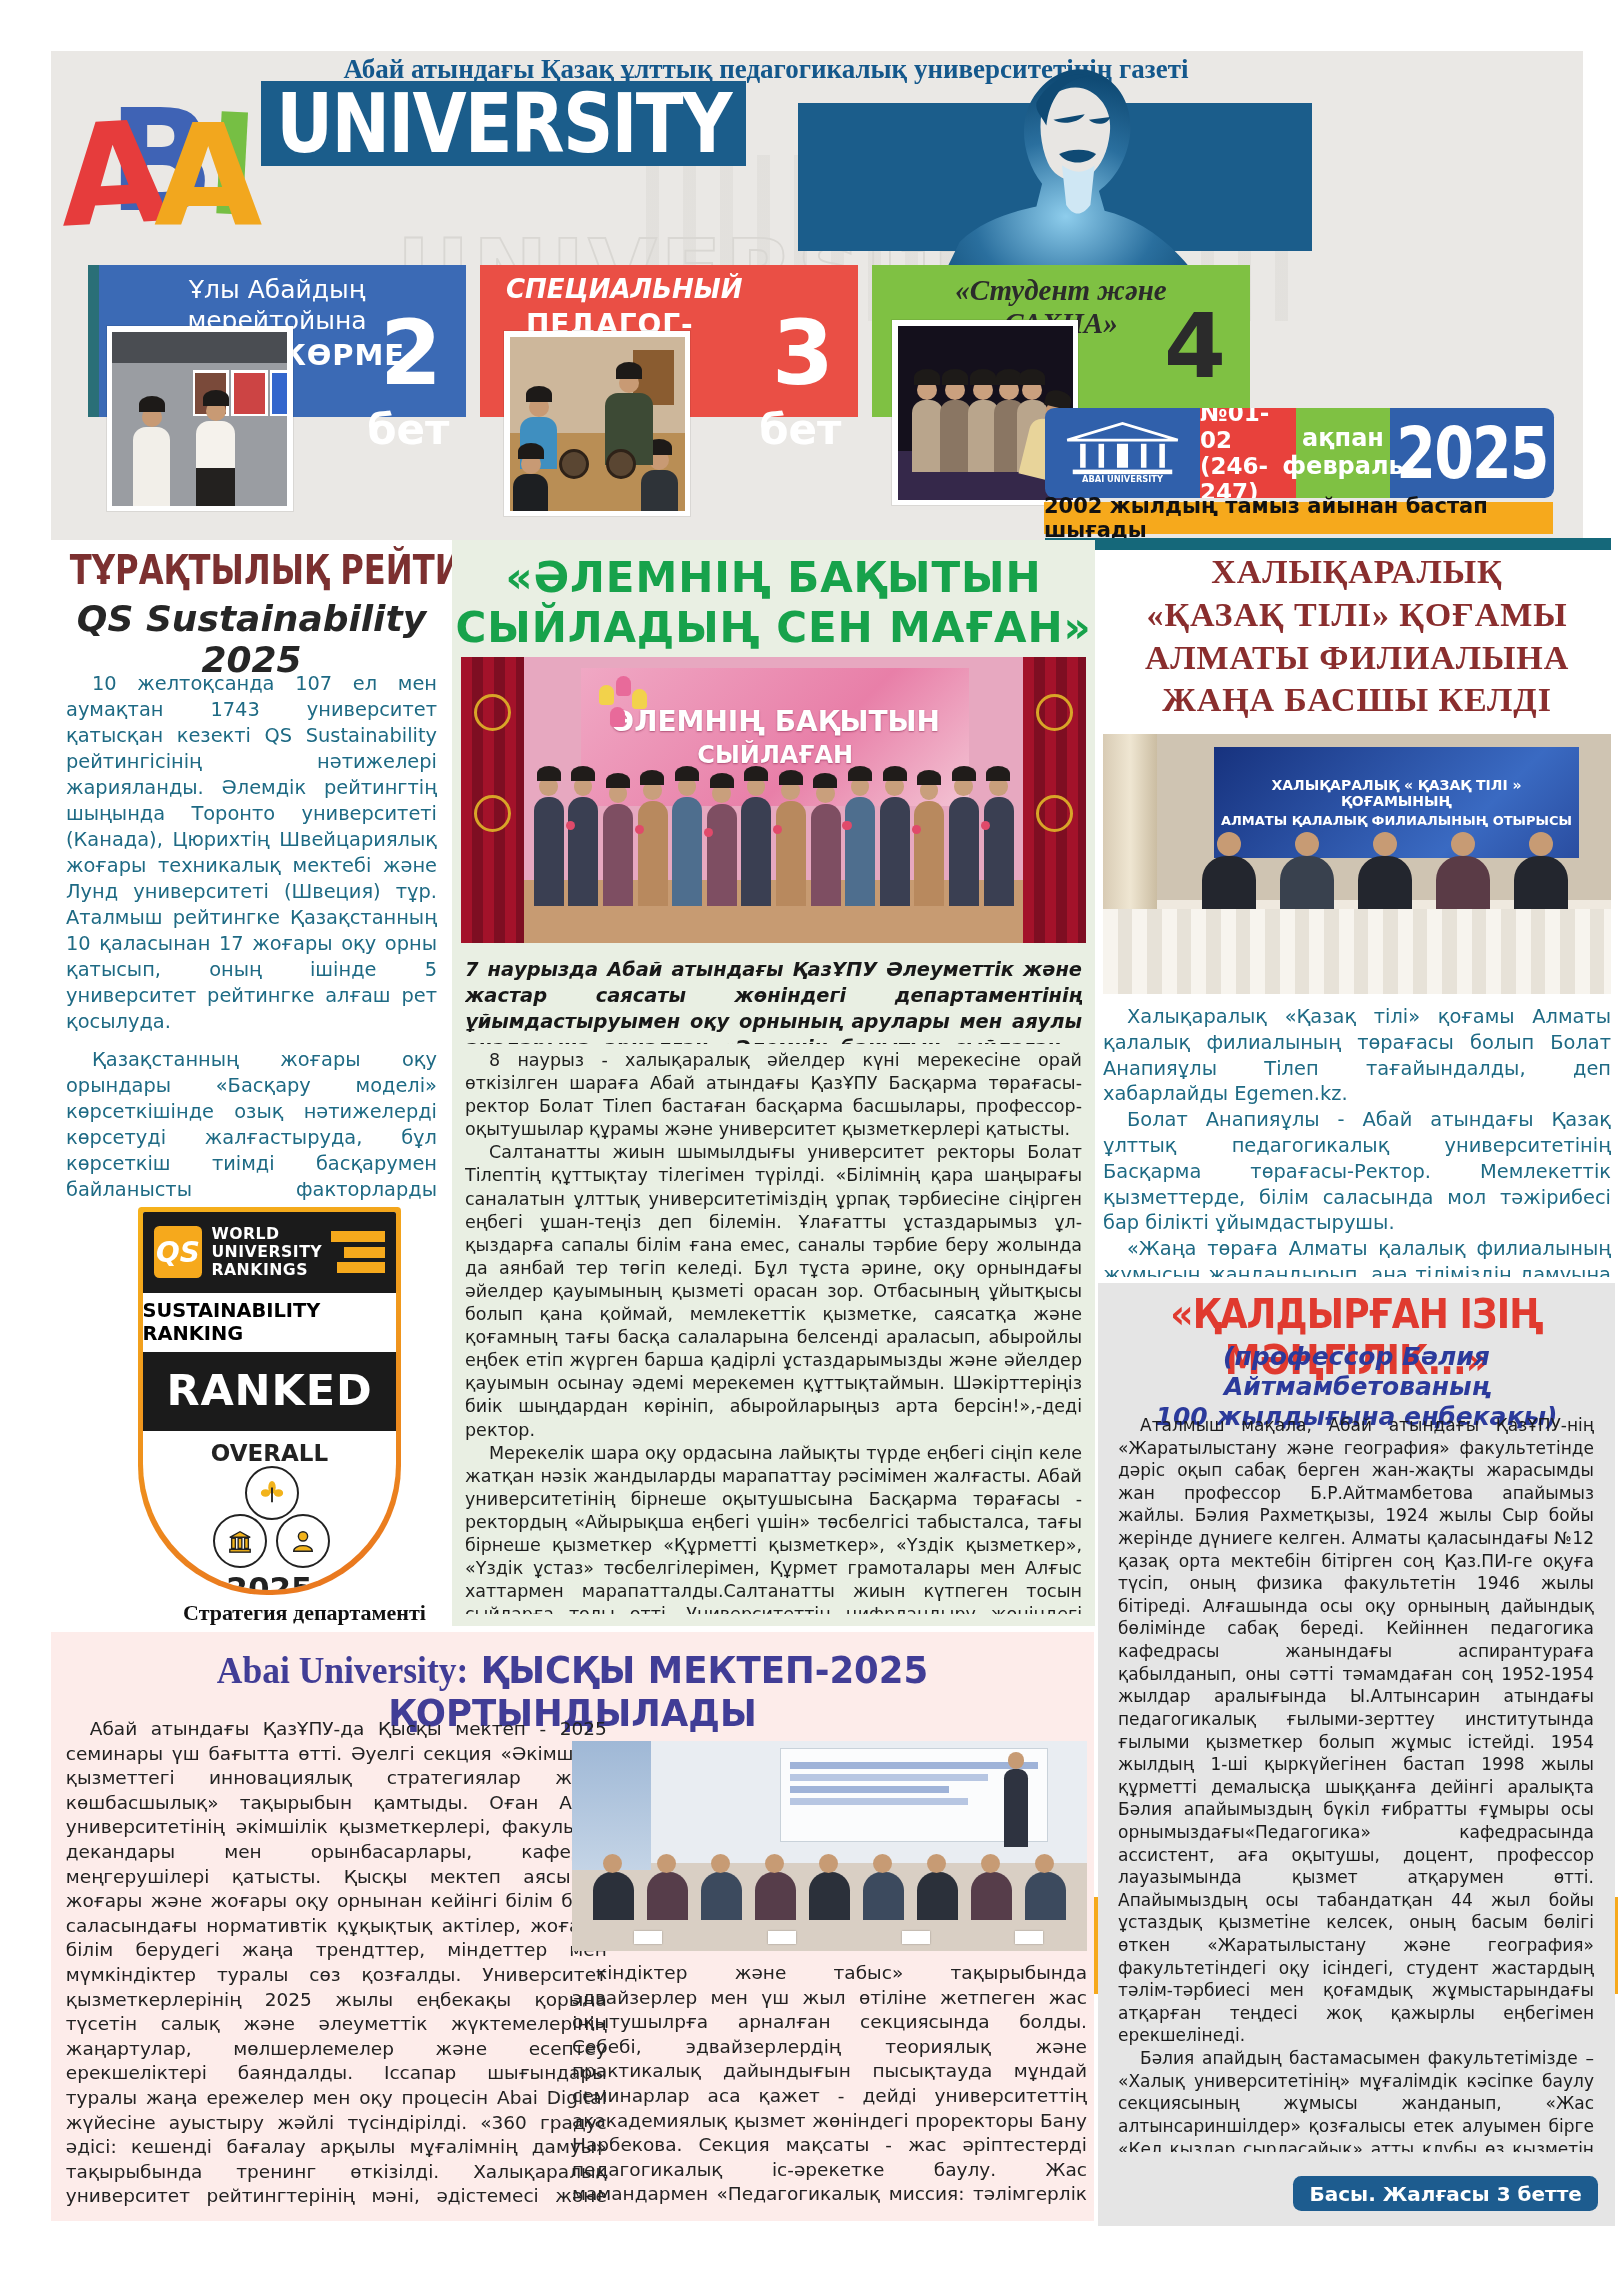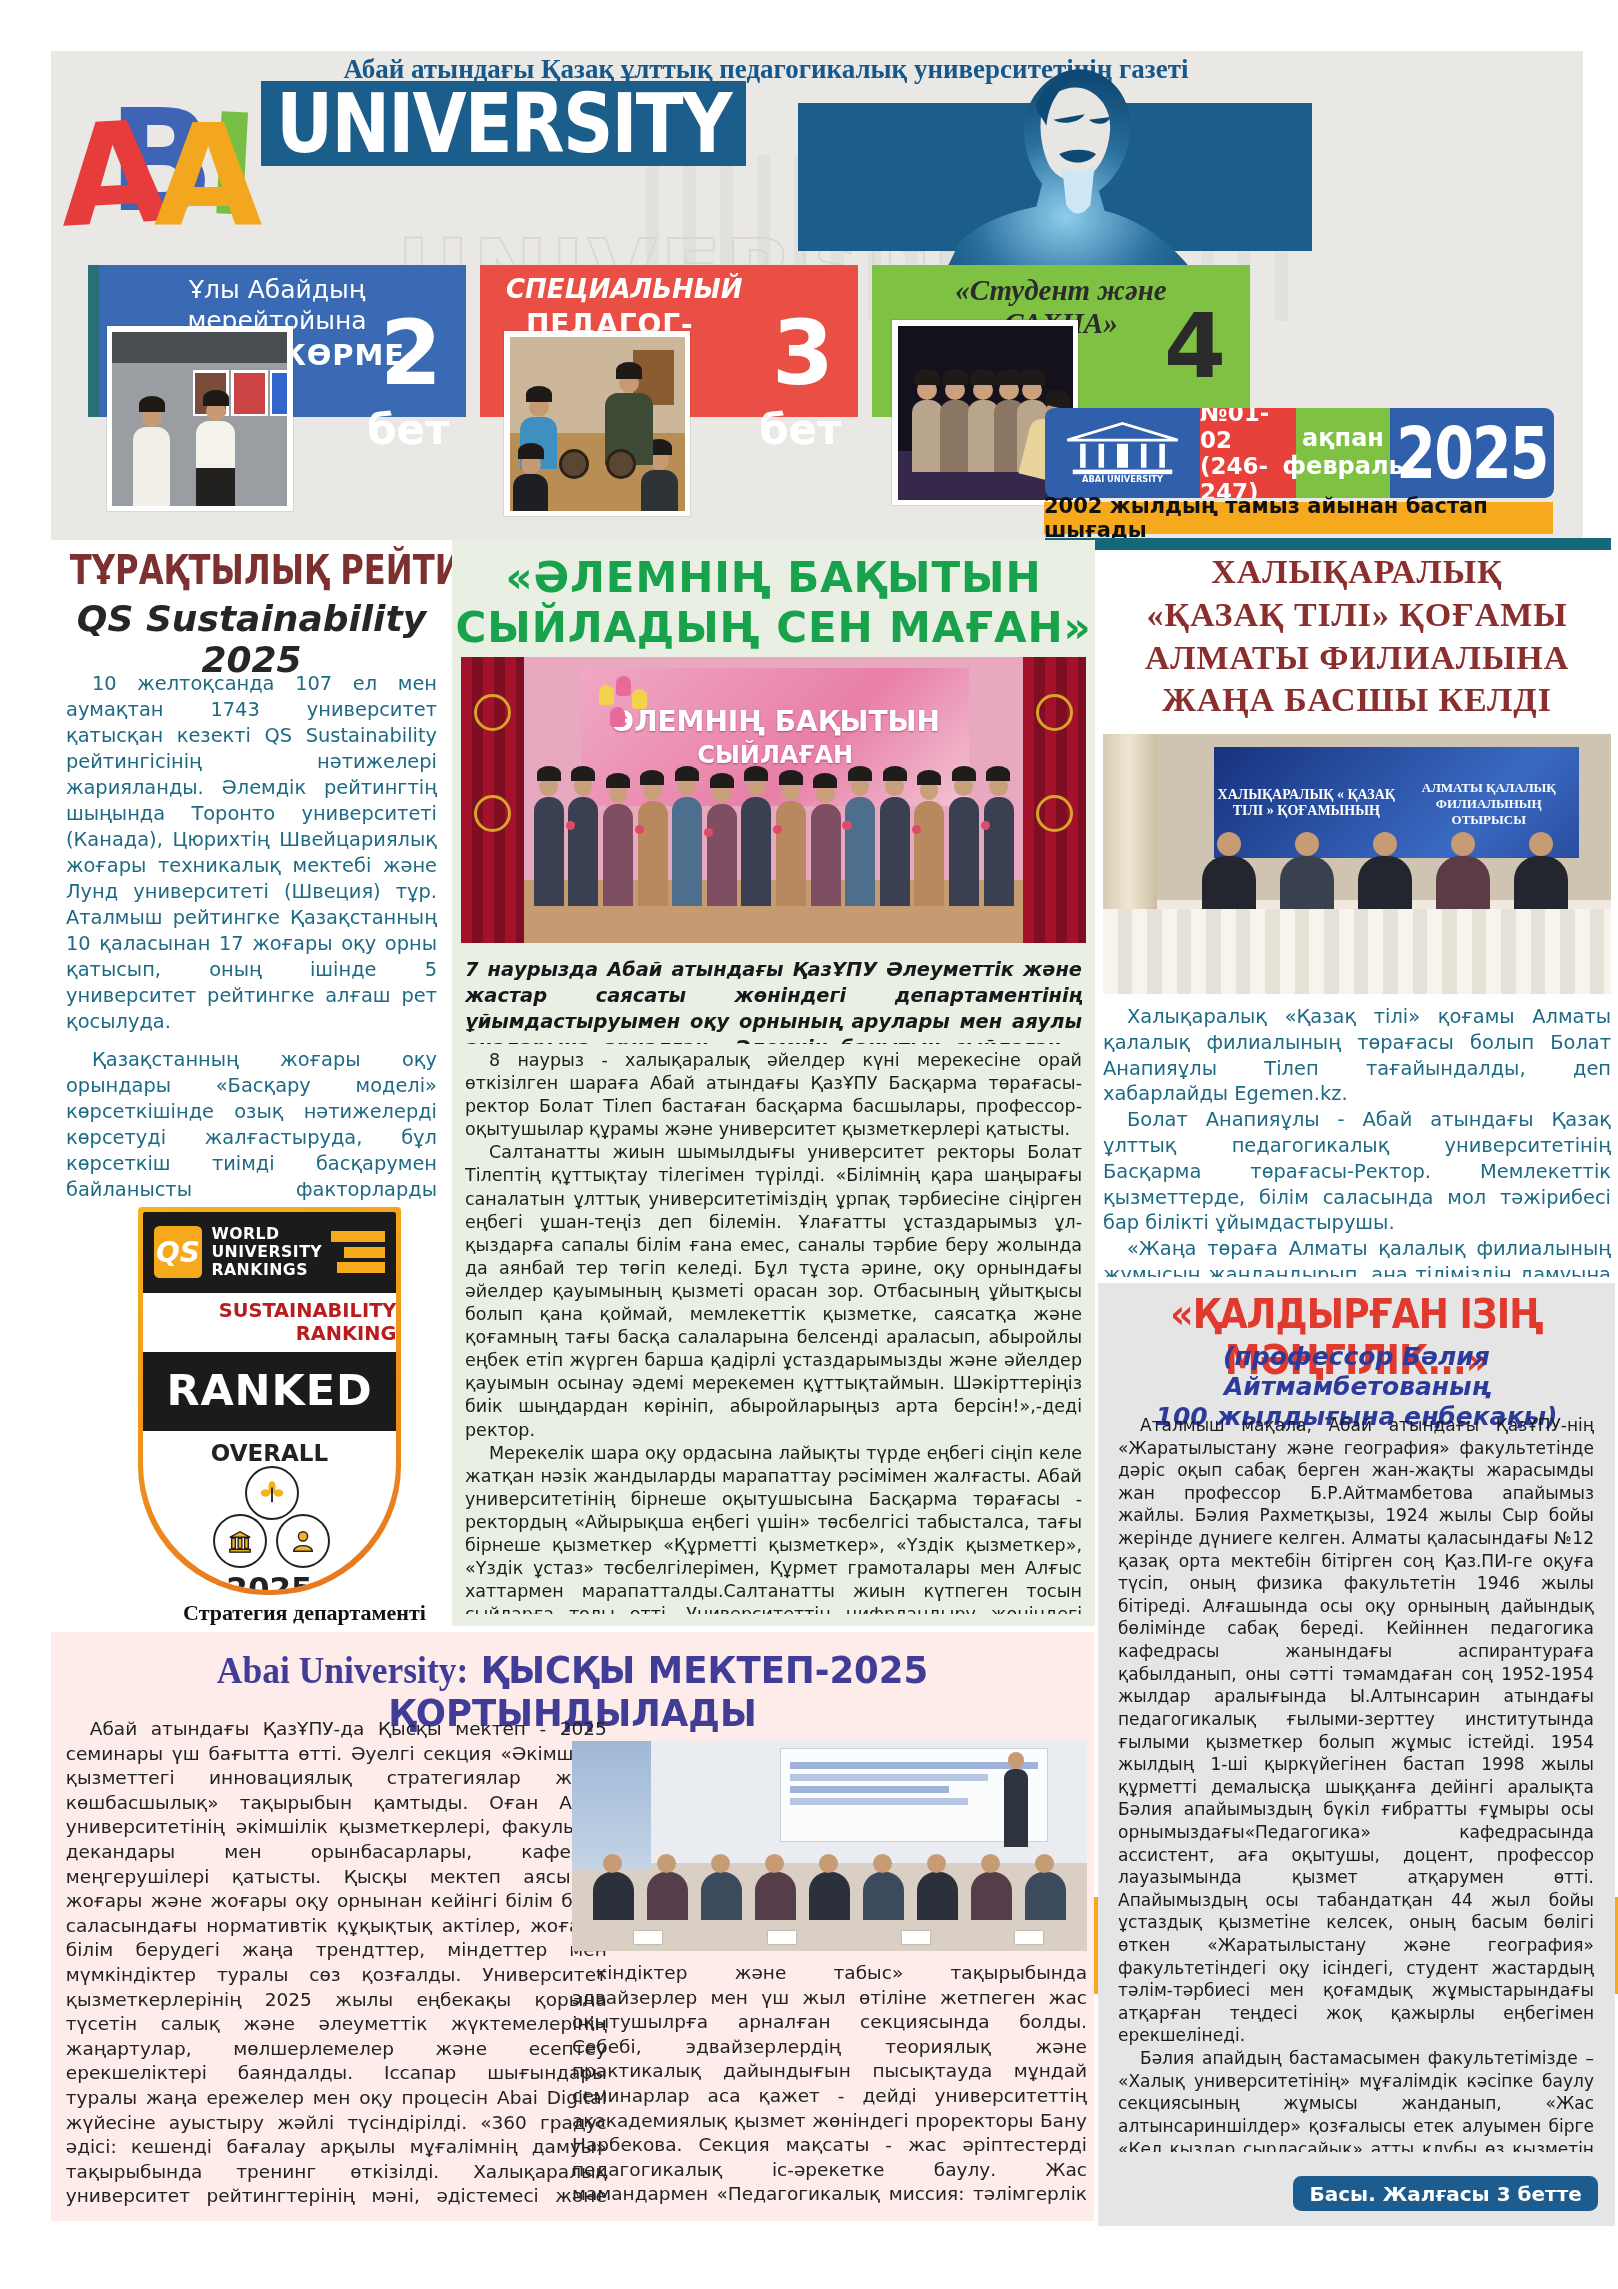--- a/index.html
+++ b/index.html
@@ -106,21 +106,21 @@
   
   .qs{left:138px;top:1207px;width:263px;height:388px;background:linear-gradient(160deg,#f6b21b,#e8731f);
       padding:4.6px;border-radius:3.7px 3.7px 129px 129px;box-sizing:border-box;}
   .qs-in{width:100%;height:100%;background:#fff;border-radius:1.8px 1.8px 126px 126px;overflow:hidden;}
   .qs-top{background:#1b1b1b;height:81px;display:flex;align-items:center;padding:0 11px;gap:9.2px;}
   .qs-logo{width:52px;height:52px;background:#f6a91c;border-radius:5.5px;display:flex;align-items:center;
            justify-content:center;color:#fff;font-weight:800;font-size:28px;font-style:italic;}
   .qs-brand{color:#fff;font-weight:800;font-size:15.7px;line-height:1.15;letter-spacing:0.5px;}
   .qs-bars{margin-left:auto;display:flex;flex-direction:column;gap:4.6px;align-items:flex-end;}
   .qs-bars i{display:block;height:11px;background:#f6a91c;}
-  .qs-band{background:#fff;text-align:right;font-weight:800;font-size:19.4px;color:#b91c1c;padding:6.5px 0;}
+  .qs-band{background:#fff;text-align:left;font-weight:800;font-size:19.4px;color:#000000;padding:6.5px 0;}
   .qs-ranked{background:#1b1b1b;color:#fff;text-align:center;font-weight:800;font-size:43px;
              letter-spacing:0.9px;padding:13px 0 16.6px;}
   .qs-overall{text-align:center;font-weight:800;font-size:23px;color:#222;margin-top:9.2px;}
   .qs-icons{position:relative;height:102px;}
   .qs-ic{position:absolute;width:50px;height:50px;border:2.8px solid #222;border-radius:50%;
          display:flex;align-items:center;justify-content:center;background:#fff;}
   .qs-i1{left:102px;top:0;}.qs-i2{left:70px;top:48px;}.qs-i3{left:133px;top:48px;}
   .qs-year{text-align:center;font-weight:800;font-size:31px;color:#222;margin-top:1.8px;}
   .credit{left:166px;top:1600px;width:277px;font-family:"Liberation Serif",serif;font-weight:bold;
           font-size:22px;color:#111;text-align:center;}
@@ -158,21 +158,21 @@
 
   
   .rh1{left:1103px;top:551px;width:508px;text-align:center;font-family:"Liberation Serif",serif;
        font-weight:bold;font-size:34px;line-height:1.26;color:#8a2e2e;letter-spacing:0.9px;}
   .rphoto{left:1103px;top:734px;width:508px;height:260px;overflow:hidden;
           background:linear-gradient(180deg,#cfc4b2 0 64%,#efe9df 64% 100%);}
   .rcol{position:absolute;left:0;top:0;bottom:0;width:54px;
         background:linear-gradient(90deg,#d8cbb4,#efe6d2 50%,#cbbda2);}
   .rscreen{position:absolute;left:111px;top:13px;width:365px;height:111px;
            background:linear-gradient(135deg,#17327e,#3a6ac2 70%,#2a4da0);color:#fff;display:flex;
-           flex-direction:row;align-items:center;justify-content:center;text-align:center;font-weight:bold;font-family:Liberation Serif, serif;}
+           flex-direction:column;align-items:center;justify-content:center;text-align:center;font-weight:bold;}
   .rscreen .s1{font-size:14px;}.rscreen .s2{font-size:13px;margin-top:3.7px;}
   .rtable{position:absolute;left:0;right:0;bottom:0;height:85px;
           background:repeating-linear-gradient(90deg,#f7f4ee 0 14.8px,#e7e2d8 14.8px 29.5px);}
   .rppl{position:absolute;left:65px;right:9.2px;bottom:79px;height:89px;display:flex;gap:24px;
         justify-content:center;align-items:flex-end;}
   .rppl i{display:block;width:54px;height:59px;border-radius:24px 24px 0 0;background:#23262e;position:relative;}
   .rppl i::before{content:"";position:absolute;top:-24px;left:14.8px;width:24px;height:24px;border-radius:50%;background:#c79b74;}
   .rppl i:nth-child(2){background:#39414e;}
   .rppl i:nth-child(4){background:#5a3b46;}
   .rbody{left:1103px;top:1004px;width:508px;height:273px;color:#1e6a84;font-size:19.4px;line-height:1.33;

